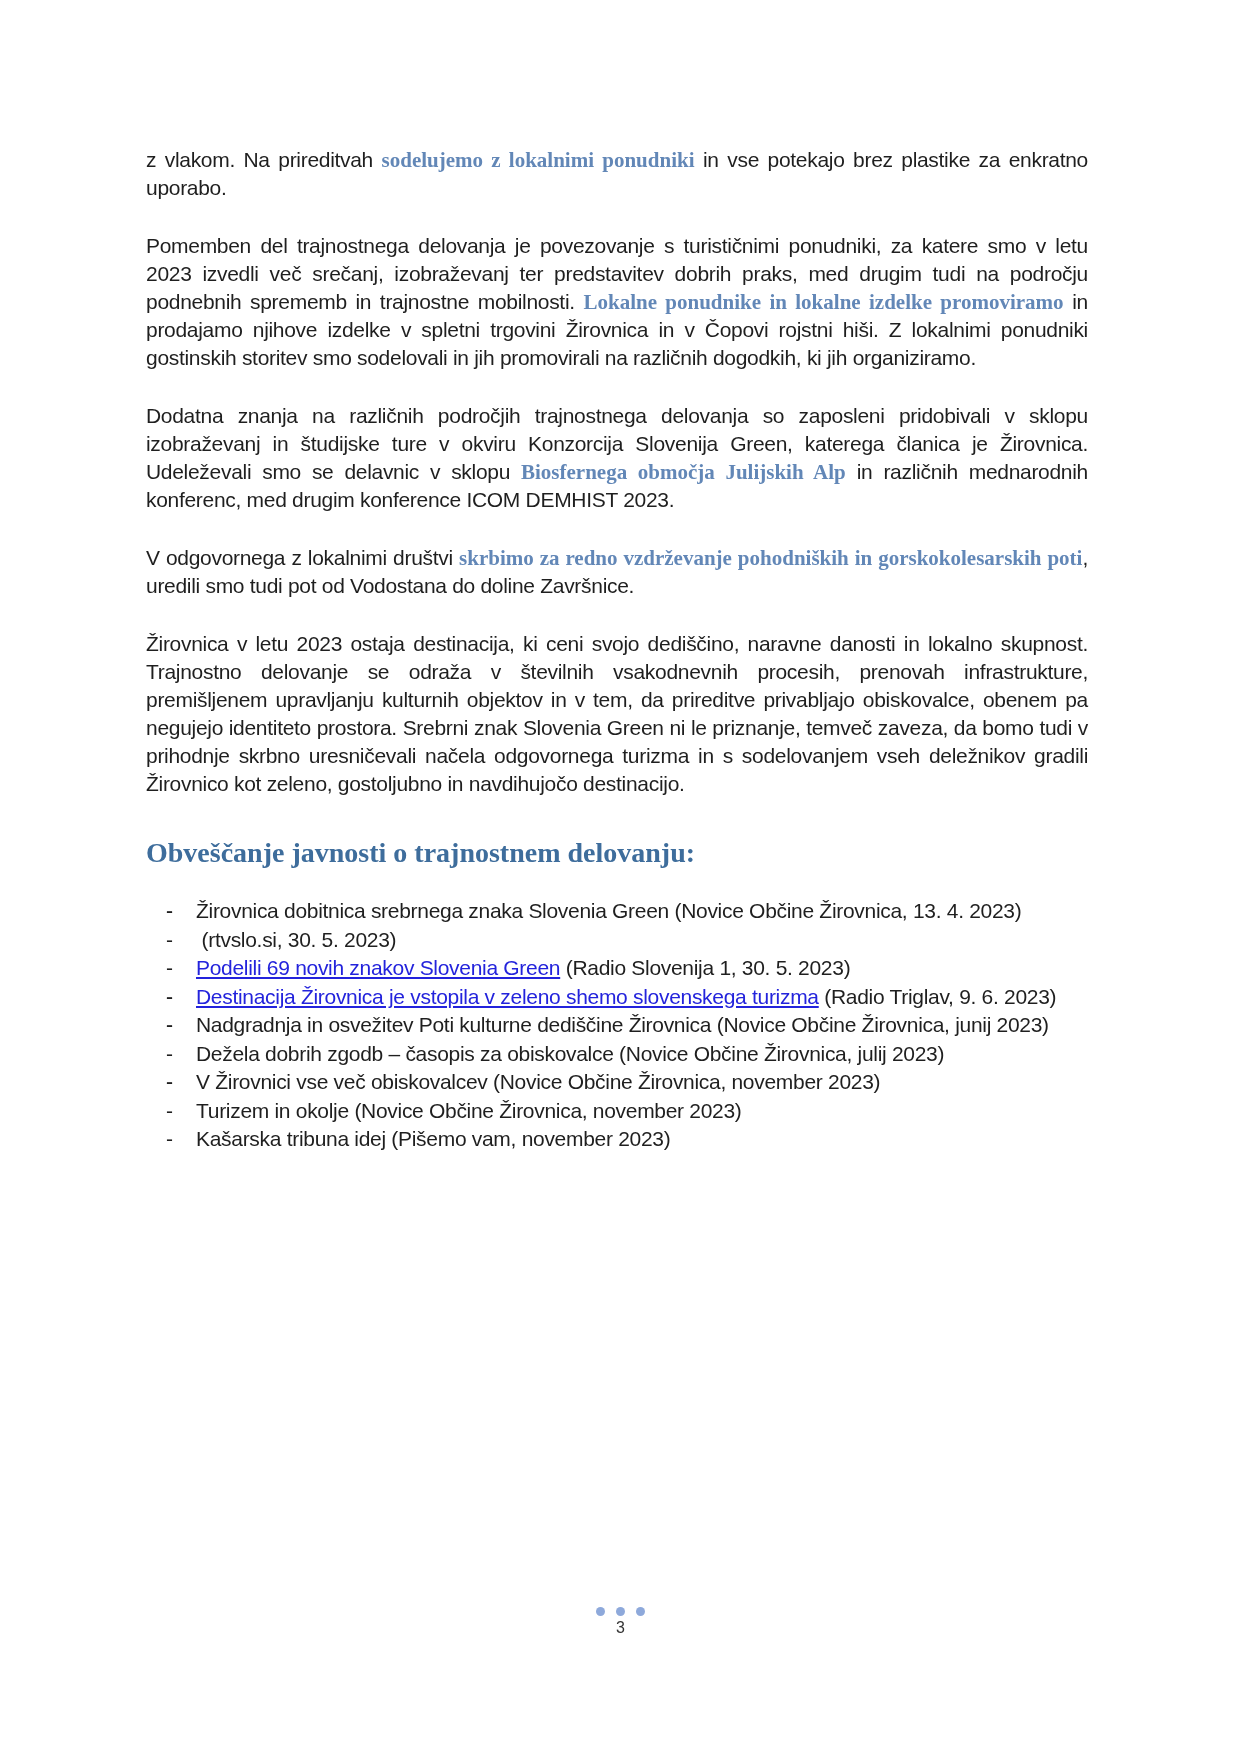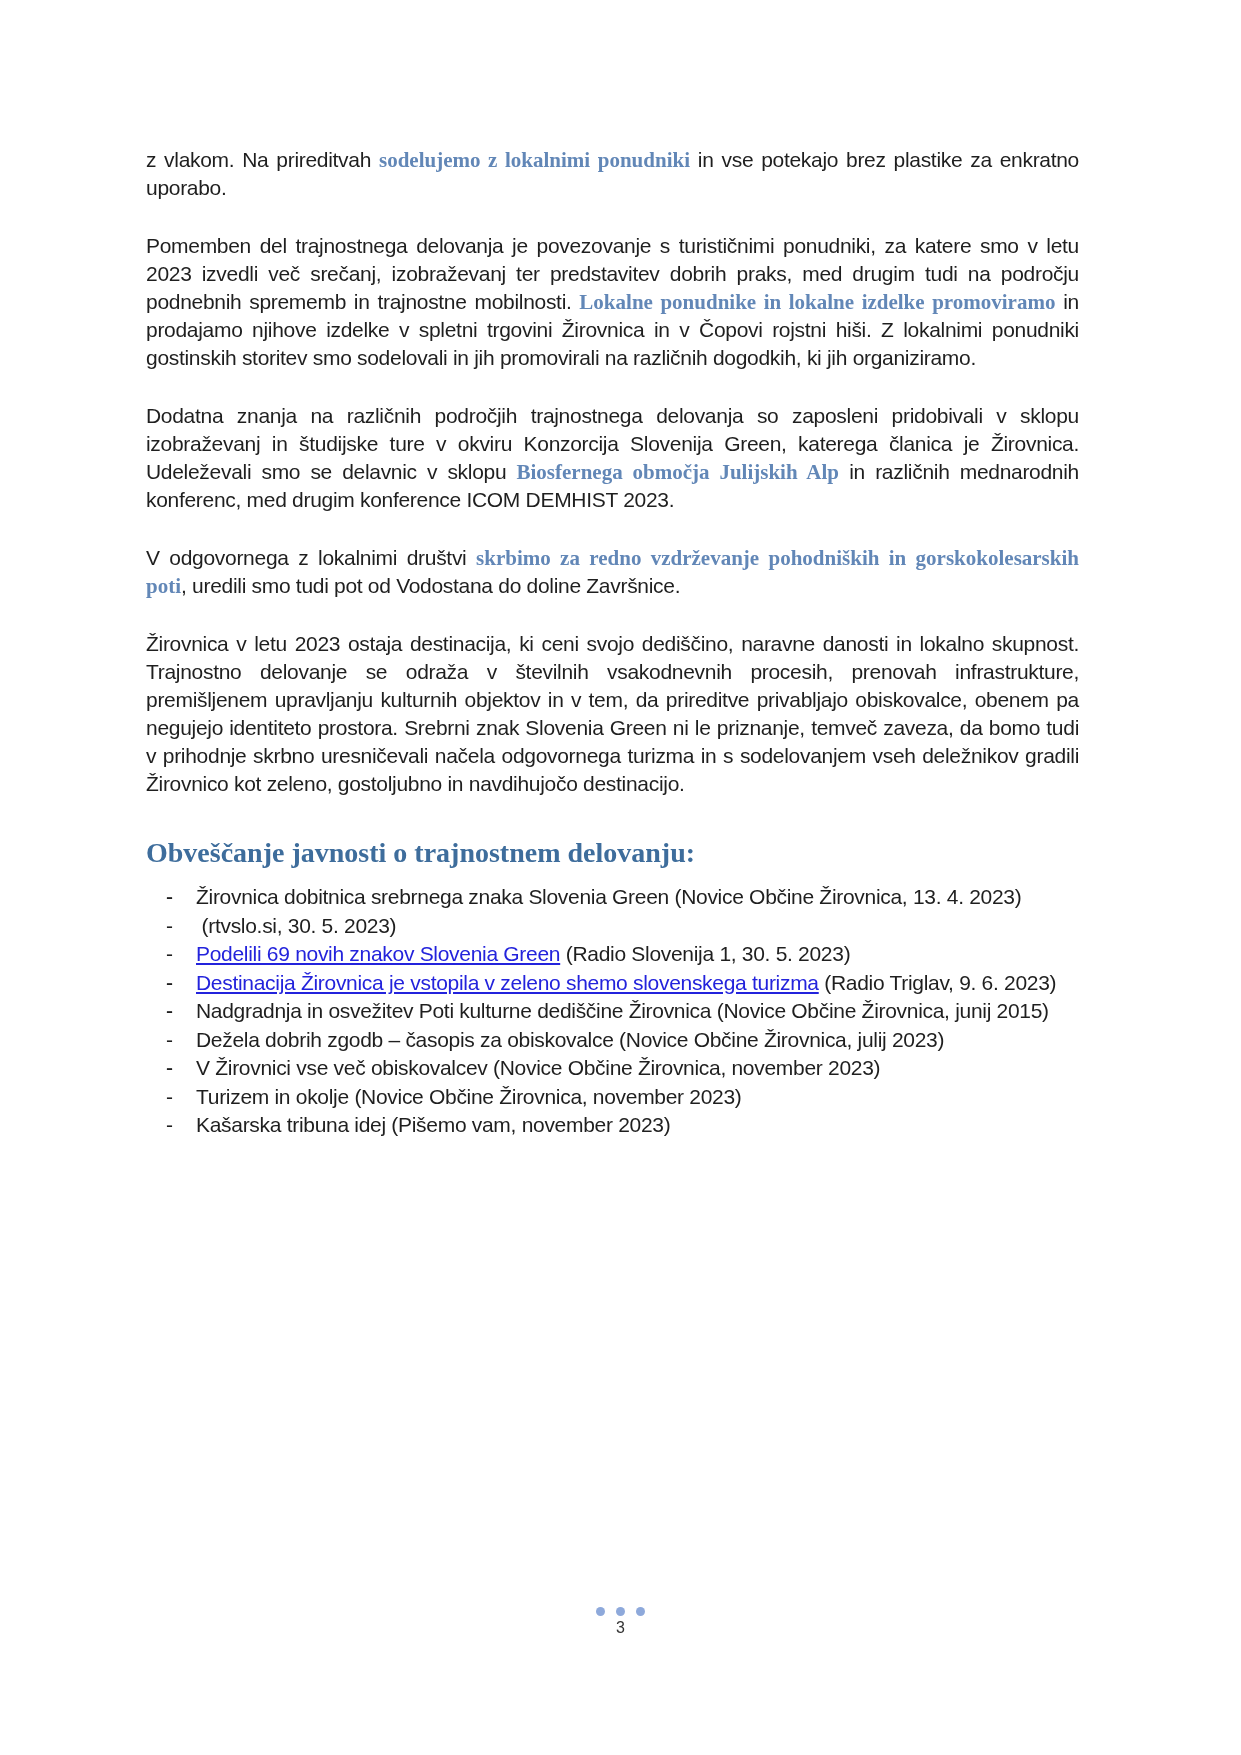--- a/index.html
+++ b/index.html
@@ -13,21 +13,21 @@
     height: 1755px;
     background: #ffffff;
     font-family: "Liberation Sans", sans-serif;
     color: #1f1f1f;
     overflow: hidden;
     box-sizing: border-box;
   }
   .content {
     position: absolute;
     left: 146px;
-    right: 162px;
+    right: 153px;
     top: 146px;
   }
   .para {
     margin: 0 0 30px 0;
     font-size: 21px;
     line-height: 28px;
     text-align: justify;
     text-justify: inter-word;
     letter-spacing: -0.3px;
   }
@@ -36,21 +36,21 @@
     font-weight: bold;
     color: var(--accent, #6287B7);
     letter-spacing: 0;
   }
   .heading {
     font-family: "Liberation Serif", serif;
     font-weight: bold;
     color: var(--heading, #3E6D9C);
     font-size: 28px;
     line-height: 34px;
-    margin: 38px 0 13px 0;
+    margin: 38px 0 27px 0;
     letter-spacing: 0;
   }
   .news-list {
     list-style: none;
     margin: 0;
     padding: 0;
     font-size: 21px;
     line-height: 28.5px;
     letter-spacing: -0.3px;
   }
@@ -110,21 +110,21 @@
       </div>
     <h2 class="heading">Obveščanje javnosti o trajnostnem delovanju:</h2>
     <ul id="news-list" class="news-list">
         <li class="news-item"><span class="bullet">-</span></li>
         <li class="news-item"><span class="bullet">-</span><span><span class="plain">Žirovnica dobitnica srebrnega znaka Slovenia Green (Novice Občine Žirovnica, 13. 4. 2023)</span></span></li>
         <li class="news-item"><span class="bullet">-</span><span><span class="plain">&nbsp;(rtvslo.si, 30. 5. 2023)</span></span></li>
         <li class="news-item"><span class="bullet">-</span><span><a href="#" class="link">Podelili 69 novih znakov Slovenia Green</a><span class="plain"> (Radio Slovenija 1, 30. 5. 2023)</span></span></li>
         <li class="news-item"><span class="bullet">-</span></li>
         <li class="news-item"><span class="bullet">-</span><span><a href="#" class="link">Destinacija Žirovnica je vstopila v zeleno shemo slovenskega turizma</a><span class="plain"> (Radio Triglav, 9. 6. 2023)</span></span></li>
         <li class="news-item"><span class="bullet">-</span></li>
-        <li class="news-item"><span class="bullet">-</span><span><span class="plain">Nadgradnja in osvežitev Poti kulturne dediščine Žirovnica (Novice Občine Žirovnica, junij 2015)</span></span></li>
+        <li class="news-item"><span class="bullet">-</span><span><span class="plain">Nadgradnja in osvežitev Poti kulturne dediščine Žirovnica (Novice Občine Žirovnica, junij 2023)</span></span></li>
         <li class="news-item"><span class="bullet">-</span><span><span class="plain">Dežela dobrih zgodb – časopis za obiskovalce (Novice Občine Žirovnica, julij 2023)</span></span></li>
         <li class="news-item"><span class="bullet">-</span></li>
         <li class="news-item"><span class="bullet">-</span><span><span class="plain">V Žirovnici vse več obiskovalcev (Novice Občine Žirovnica, november 2023)</span></span></li>
         <li class="news-item"><span class="bullet">-</span><span><span class="plain">Turizem in okolje (Novice Občine Žirovnica, november 2023)</span></span></li>
         <li class="news-item"><span class="bullet">-</span><span><span class="plain">Kašarska tribuna idej (Pišemo vam, november 2023)</span></span></li>
       </ul>
   </div>
   <div class="footer">
     <div id="footer-dots" class="dots">
         <span class="dot"></span>

